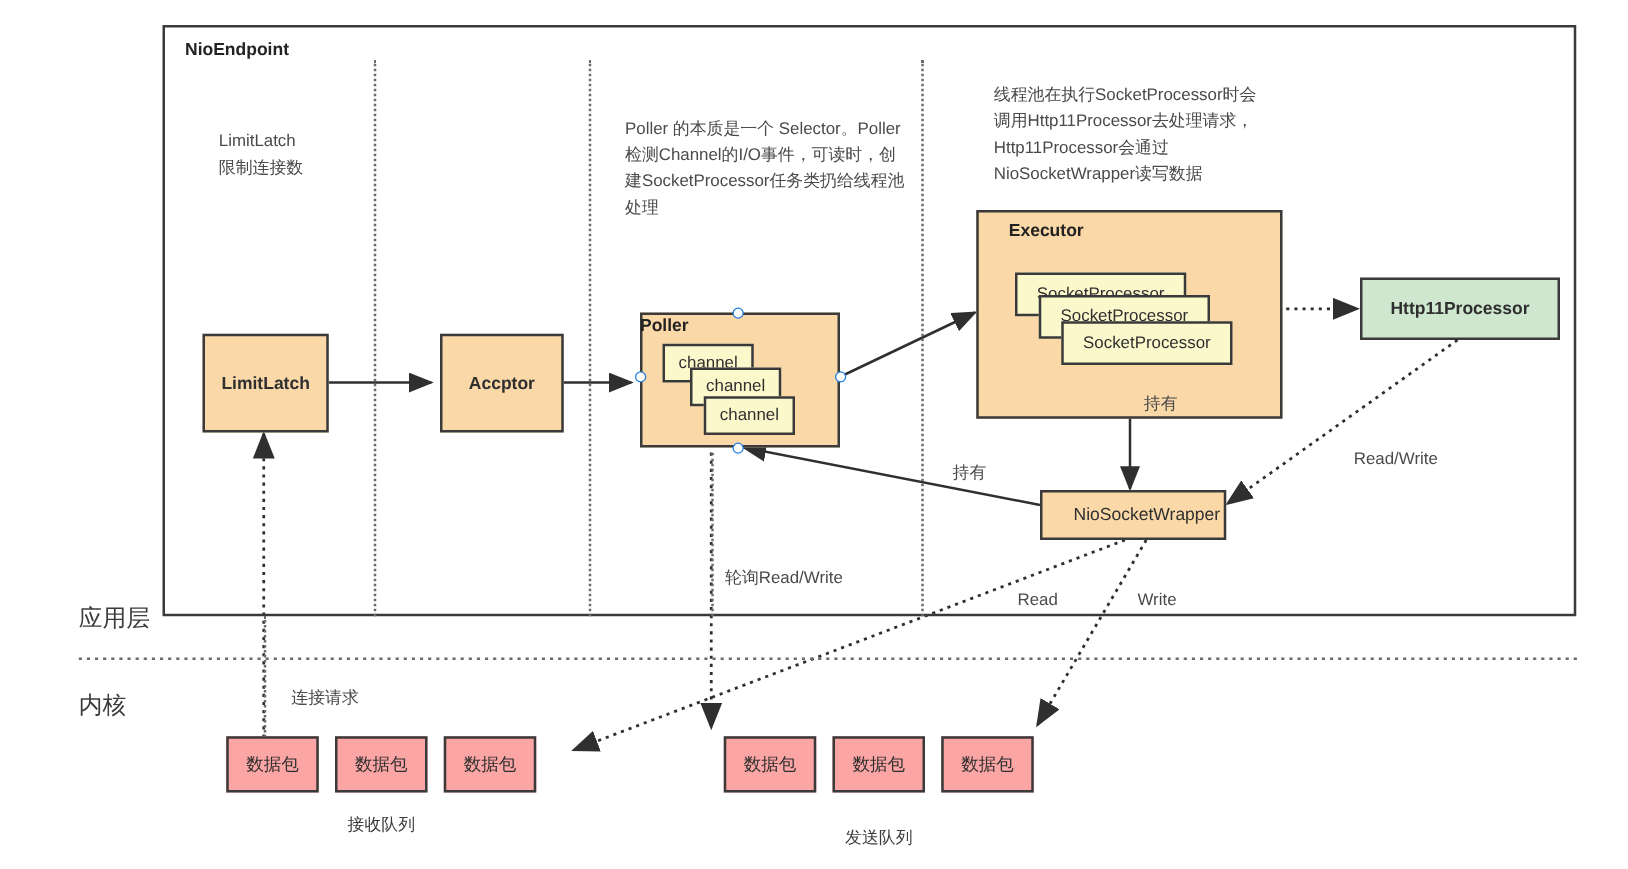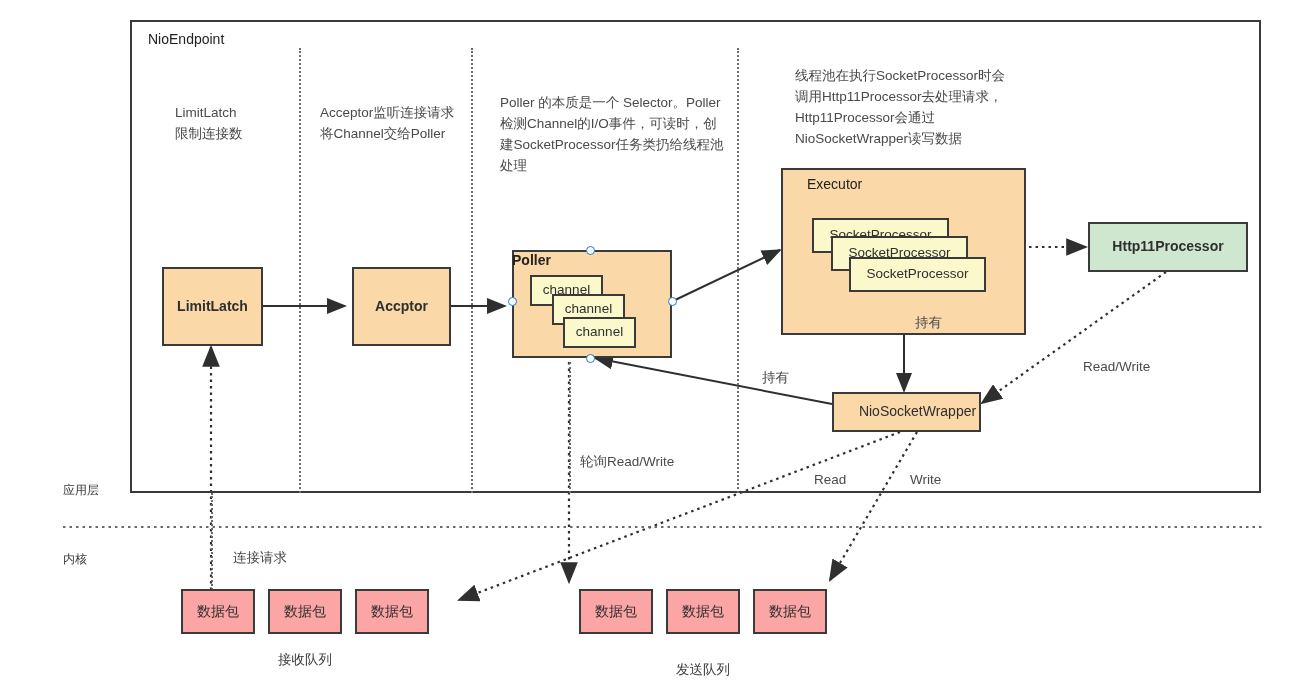--- a/index.html
+++ b/index.html
@@ -43,21 +43,21 @@
   .bold   { font-weight: bold; }
 
   .container-box {
     position: absolute;
     box-sizing: border-box;
     border: 2px solid #3a3a3a;
     background: transparent;
   }
   .container-title {
     position: absolute;
-    font-weight: normal;
+    font-weight: bold;
     font-size: 14px;
     color: #222222;
   }
   .group-title {
     position: absolute;
     font-weight: bold;
     font-size: 14px;
     color: #222222;
     text-align: left;
   }
@@ -69,21 +69,21 @@
     white-space: pre-line;
   }
   .elabel {
     position: absolute;
     font-size: 13.5px;
     color: #4a4a4a;
     white-space: nowrap;
   }
   .layer-label {
     position: absolute;
-    font-size: 12px;
+    font-size: 19px;
     color: #3b3b3b;
     white-space: nowrap;
   }
   .cap {
     position: absolute;
     font-size: 13.5px;
     color: #3b3b3b;
     white-space: nowrap;
     text-align: center;
   }
@@ -148,22 +148,20 @@
   <div class="container-title" style="left:148px; top:31px;">NioEndpoint</div>
 
   <div class="vsep" style="left:299px; top:48px; height:445px;"></div>
   <div class="vsep" style="left:471px; top:48px; height:445px;"></div>
   <div class="vsep" style="left:737px; top:48px; height:445px;"></div>
   <div class="vsep" style="left:211px; top:493px; height:100px;"></div>
   <div class="vsep" style="left:569px; top:362px; height:131px;"></div>
 
   <div class="note" style="left:175px; top:103px; width:120px;">LimitLatch
 限制连接数</div>
-  <div class="note" style="left:320px; top:103px; width:180px;">Acceptor监听连接请求
-将Channel交给Poller</div>
   <div class="note" style="left:500px; top:93px; width:232px;">Poller 的本质是一个 Selector。Poller
 检测Channel的I/O事件，可读时，创
 建SocketProcessor任务类扔给线程池
 处理</div>
   <div class="note" style="left:795px; top:66px; width:245px;">线程池在执行SocketProcessor时会
 调用Http11Processor去处理请求，
 Http11Processor会通过
 NioSocketWrapper读写数据</div>
 
   <div class="node orange bold" style="left:162px; top:267px; width:101px; height:79px;">LimitLatch</div>

